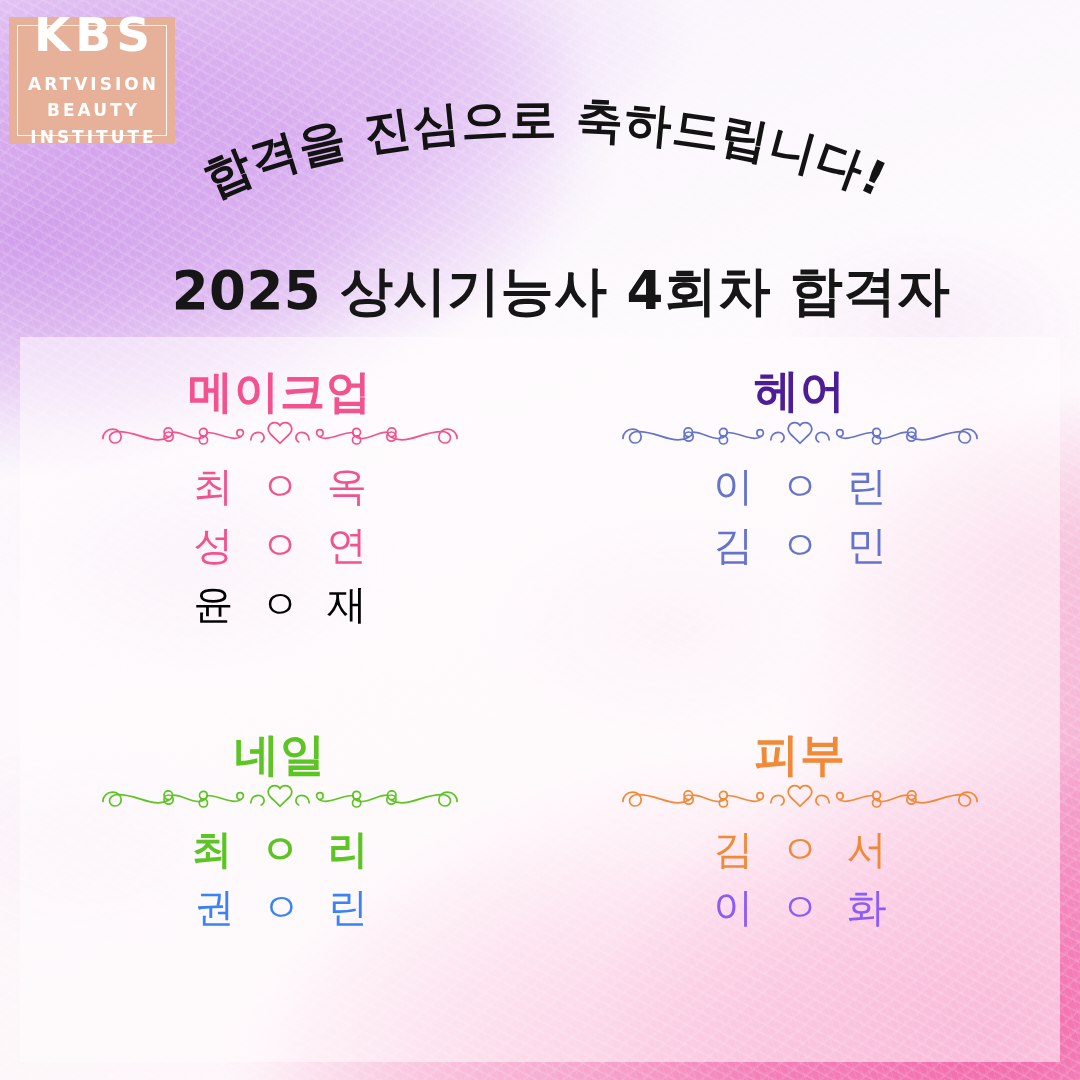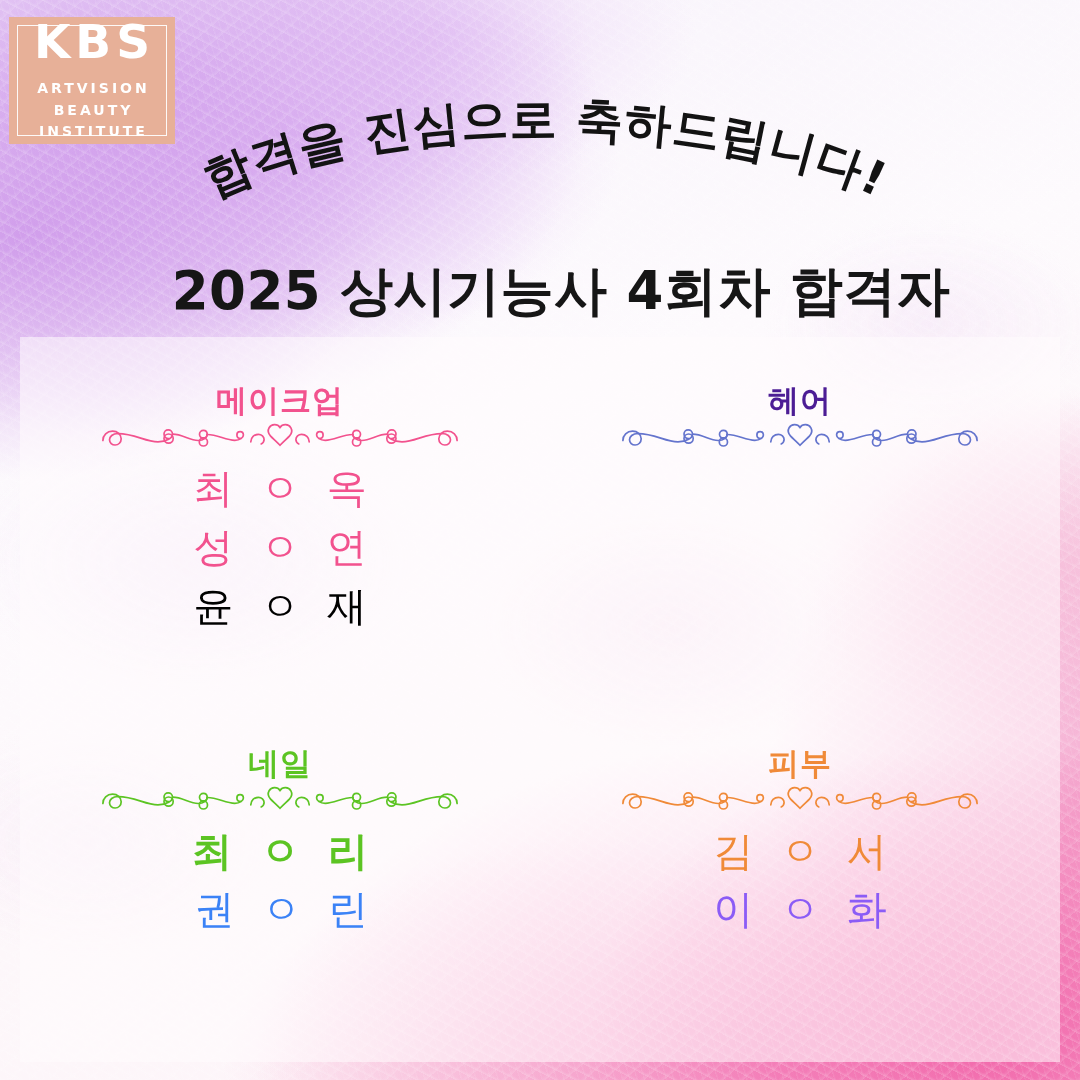--- a/index.html
+++ b/index.html
@@ -84,21 +84,21 @@
     color: #ffffff;
     font-size: 47px;
     font-weight: 700;
     letter-spacing: 5px;
     line-height: 1;
     margin-bottom: 13px;
     text-indent: 5px;
   }
   .logo-sub {
     color: #ffffff;
-    font-size: 14px;
+    font-size: 17px;
     font-weight: 700;
     letter-spacing: 3.0px;
     line-height: 1.55;
     text-indent: 3px;
   }
 
   
   #arc-wrap {
     position: absolute;
     left: 140px;
@@ -150,24 +150,24 @@
   }
   .cell {
     position: relative;
     display: flex;
     flex-direction: column;
     align-items: center;
     padding-top: 32px;
     box-sizing: border-box;
   }
   .cat-title {
-    font-size: 31px;
+    font-size: 45px;
     font-weight: 700;
     line-height: 1;
-    margin: 16px 0 2px 0;
+    margin: 0 0 2px 0;
     letter-spacing: 1px;
   }
   .divider {
     width: 352px;
     height: 34px;
     margin: -2px 0 10px 0;
   }
   .divider svg { display: block; width: 100%; height: 100%; overflow: visible; }
   .names {
     display: flex;
@@ -268,20 +268,24 @@
   <path d="M248.7 18.5c-10.5 0-18.2 5.8-27.5 5.8-5.2 0-8.6-2.6-8.6-5.3 0-2 1.5-3.4 3.3-3.4 1.8 0 3.2 1.4 3.2 3.3 0 2-1.6 3.4-3.6 3.4"></path>
   <path d="M248.8 18.3c0-2.4 1.7-4 3.8-4 2.2 0 3.9 1.8 3.9 4 0 2.2-1.7 3.9-3.9 3.9-2.1 0-3.8-1.7-3.8-3.9z"></path>
   <circle cx="252.6" cy="25.9" r="4.1"></circle>
   <path d="M283.4 18.2c-10 0-16.8 6.3-25.6 6.3-5.5 0-9-3-9-6.2"></path>
   <circle cx="287.4" cy="22.6" r="4.6"></circle>
   <path d="M338 17.6c-17 0-27 8.2-40 8.2-9 0-14.5-4.1-14.5-7.6 0-2.6 2-4.3 4.3-4.3 2.4 0 4.2 1.8 4.2 4.2 0 2.6-2.1 4.5-4.7 4.5"></path>
   <path d="M338 17.5c5.5 0 8.5 3.2 8.5 6.3 0 3-2.6 5.2-5.6 5.2-3.4 0-6.1-2.6-6.1-6.2 0-4.4 3.7-7.6 8.6-7.6 5.6 0 9.7 4.1 9.7 9.3"></path>
  </g>
 </svg>
           </div>
+        <div class="names">
+          <div class="name" style="color: rgb(100, 116, 205);">이 ㅇ 린</div>
+          <div class="name" style="color: rgb(100, 116, 205);">김 ㅇ 민</div>
+        </div>
       </div>
 
       <div class="cell">
         <div class="cat-title" style="color: rgb(92, 196, 35);">네일</div>
         <div class="divider">
 <svg viewBox="0 0 352 34" preserveAspectRatio="xMidYMid meet">
  <g fill="none" stroke="#5cc423" stroke-width="1.7" stroke-linecap="round">
   <path d="M14 17.5c-5.5 0-8.5 3.2-8.5 6.3 0 3 2.6 5.2 5.6 5.2 3.4 0 6.1-2.6 6.1-6.2 0-4.4-3.7-7.6-8.6-7.6-5.6 0-9.7 4.1-9.7 9.3"></path>
   <path d="M14 17.6c17 0 27 8.2 40 8.2 9 0 14.5-4.1 14.5-7.6 0-2.6-2-4.3-4.3-4.3-2.4 0-4.2 1.8-4.2 4.2 0 2.6 2.1 4.5 4.7 4.5"></path>
   <circle cx="64.6" cy="22.6" r="4.6"></circle>

